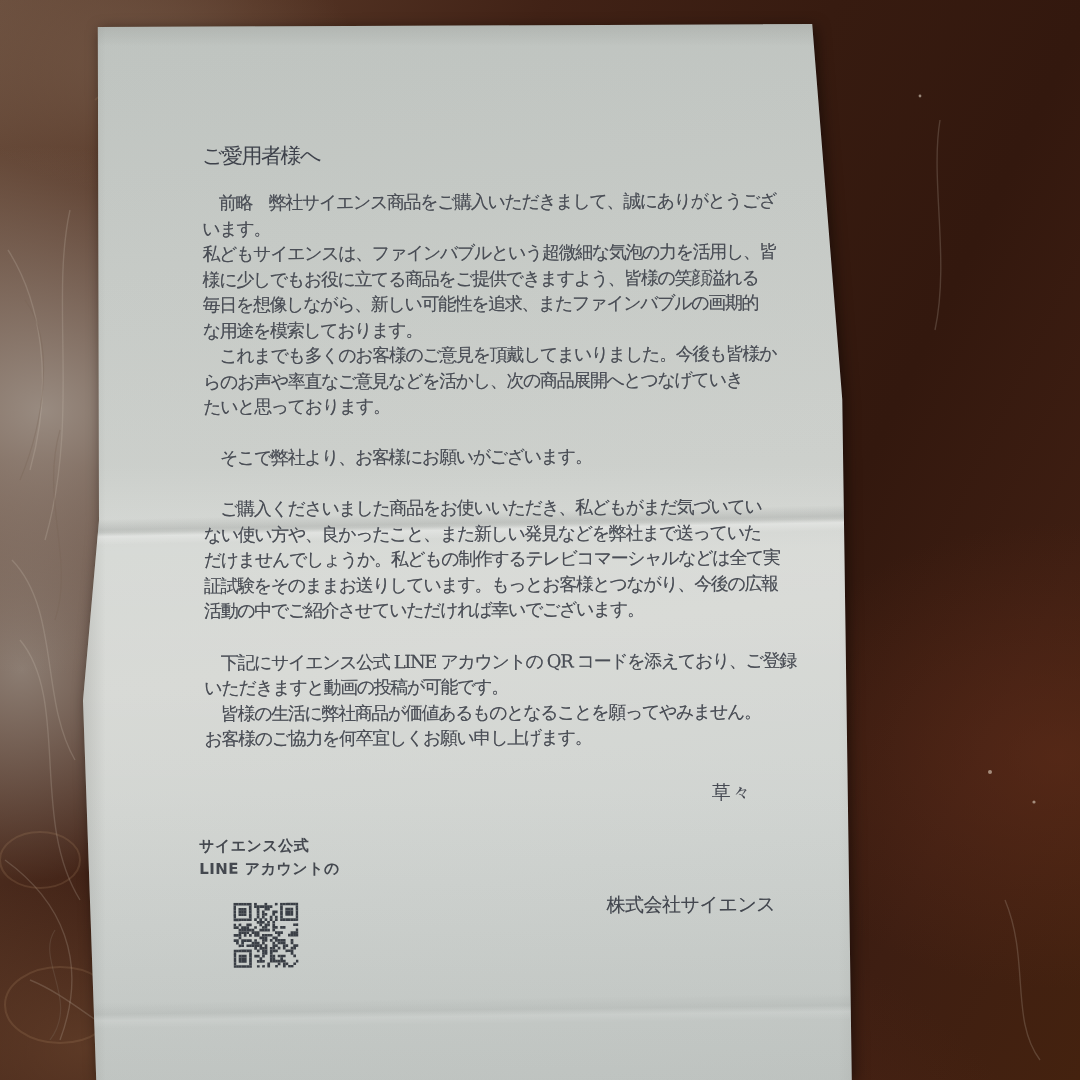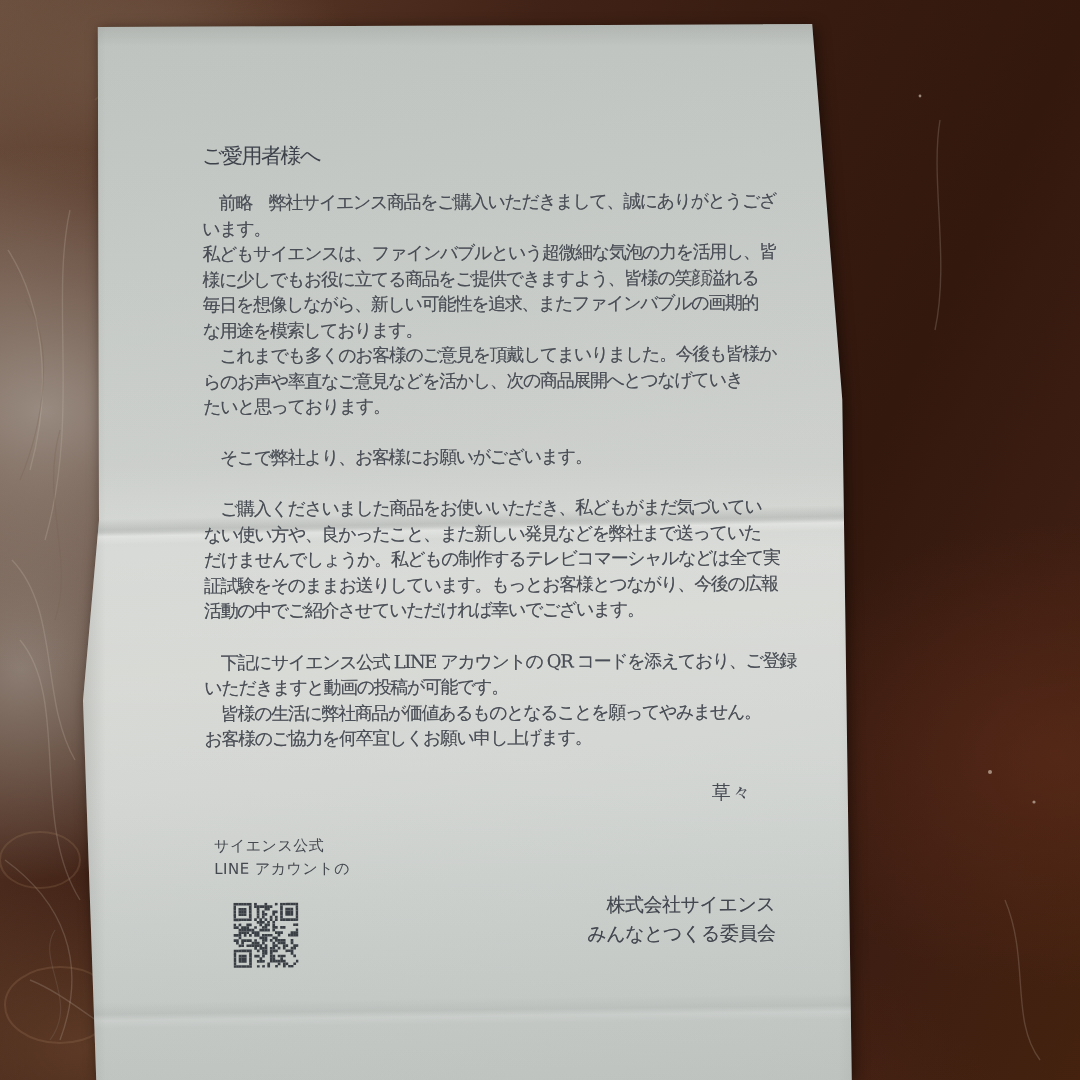--- a/index.html
+++ b/index.html
@@ -55,27 +55,27 @@
     white-space:nowrap;text-shadow:0 0 0.6px rgba(74,78,86,0.55);
   }
   .line.g1{margin-top:25px;}
   .line.g2{margin-top:26px;}
   .line.g3{margin-top:26px;}
   .closing{
     margin-top:30px;height:25.5px;line-height:25.5px;font-size:19px;letter-spacing:1px;
     text-align:right;padding-right:27px;color:#464a53;
   }
   .qr-label{
-    position:absolute;left:133px;top:815px;
+    position:absolute;left:118px;top:815px;
     font-family:"DejaVu Sans","Liberation Sans",sans-serif;
-    font-size:15px;font-weight:normal;line-height:23px;letter-spacing:0.5px;color:#44484f;white-space:nowrap;
+    font-size:15px;font-weight:bold;line-height:23px;letter-spacing:0.5px;color:#44484f;white-space:nowrap;
   }
   .qr{position:absolute;left:152px;top:883px;width:65px;height:65px;}
   .signature{
-    position:absolute;right:98px;top:872px;text-align:right;
+    position:absolute;right:98px;top:872px;text-align:center;
     font-size:19px;line-height:28.5px;letter-spacing:-0.5px;color:#43474f;white-space:nowrap;
     text-shadow:0 0 0.6px rgba(67,71,79,0.5);
   }
 </style>
 </head>
 <body>
 
 <div class="scene">
 
   <svg class="scratches" viewBox="0 0 1080 1080" aria-hidden="true">
@@ -445,18 +445,17 @@
               <rect x="13" y="24" width="1.04" height="1.04"></rect>
               <rect x="16" y="24" width="1.04" height="1.04"></rect>
               <rect x="19" y="24" width="1.04" height="1.04"></rect>
               <rect x="21" y="24" width="1.04" height="1.04"></rect>
               <rect x="22" y="24" width="1.04" height="1.04"></rect>
             </g>
           </svg>
 
         <div class="signature">
           <div>株式会社サイエンス</div>
-          <div>みんなとつくる委員会</div>
         </div>
       </div>
     </div>
   </div>
 </div>
 
 </body></html>

